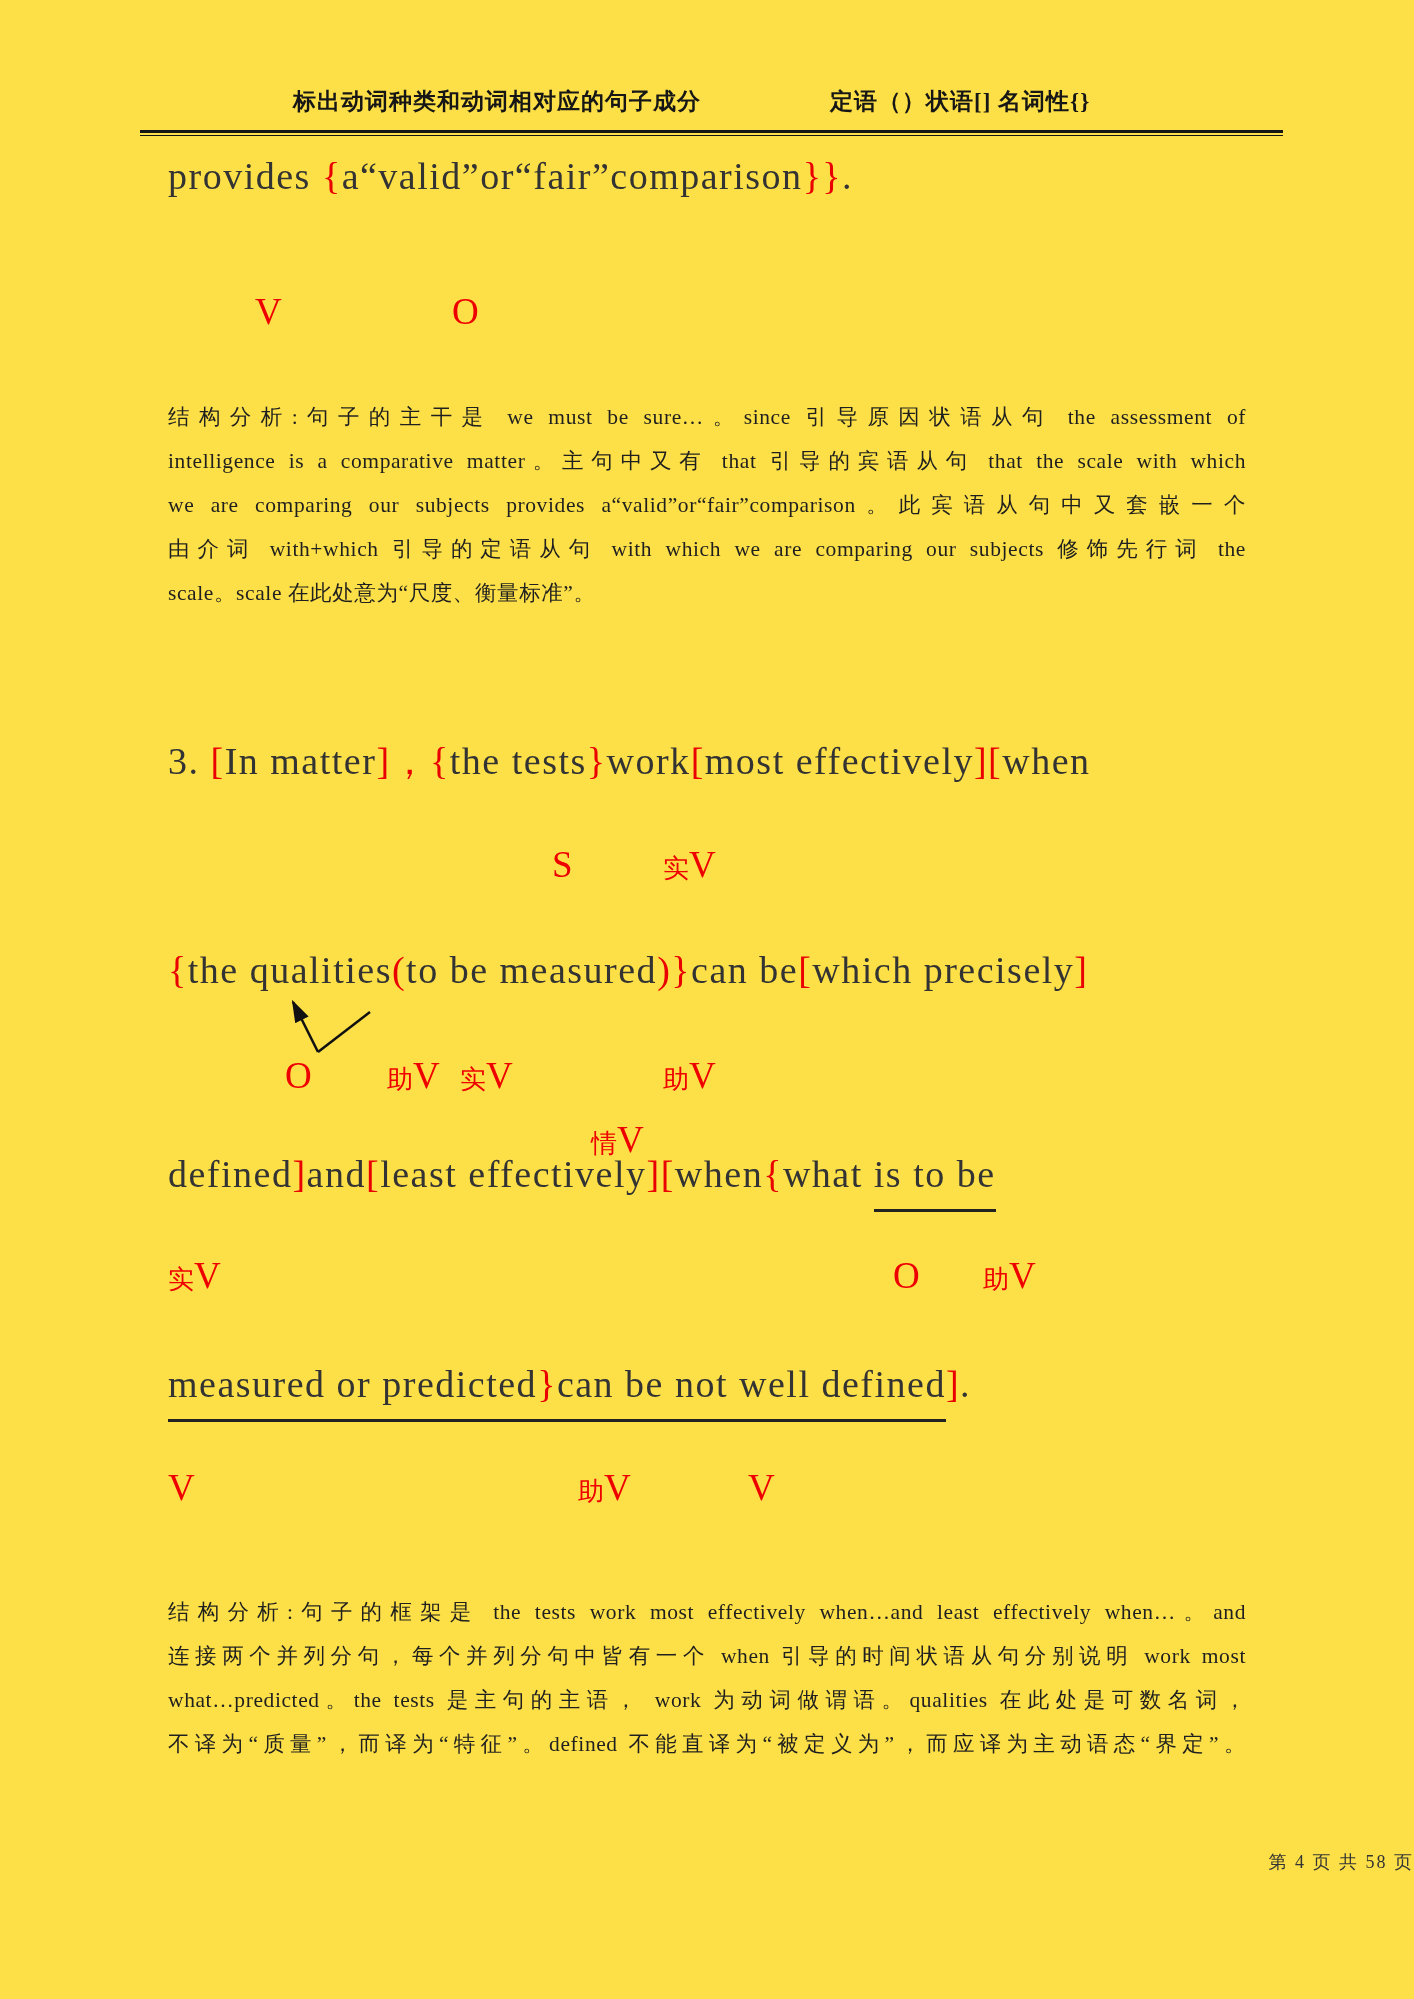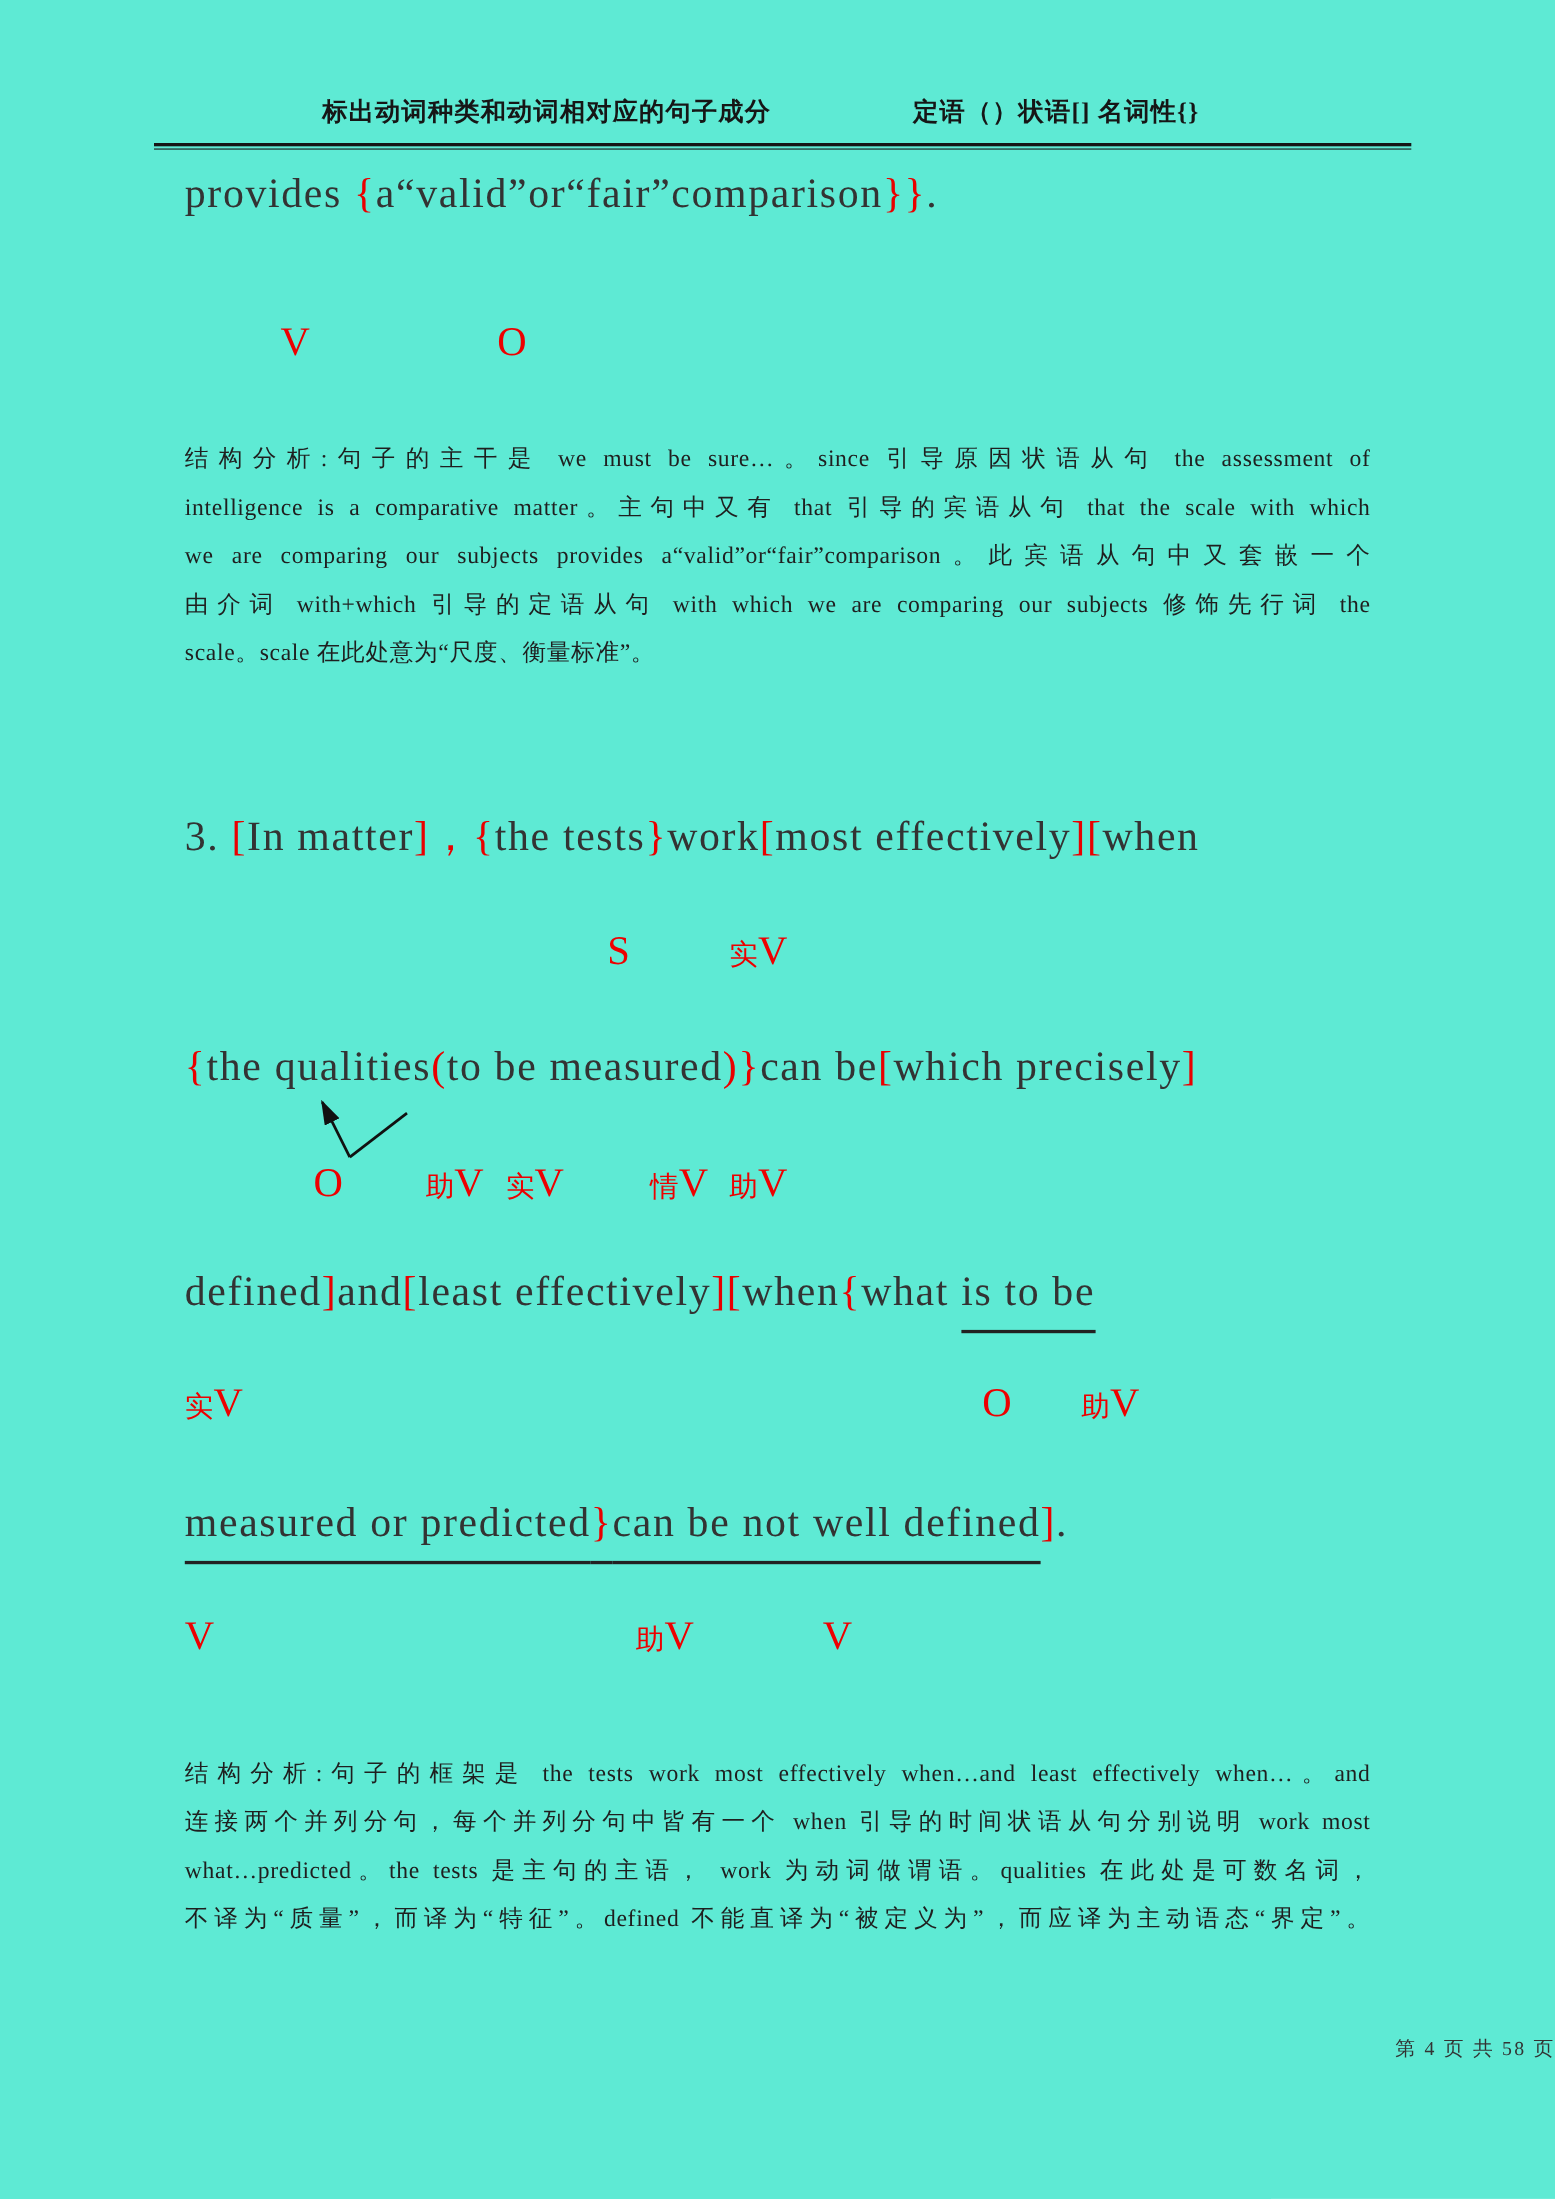--- a/index.html
+++ b/index.html
@@ -1,18 +1,18 @@
 <!DOCTYPE html>
 <html><head>
 <meta charset="utf-8">
 <style>
   * { margin:0; padding:0; box-sizing:border-box; }
   html,body { background:#ffffff; }
   .page {
-    position:relative; width:1414px; height:1999px; background:#5eead4;
+    position:relative; width:1414px; height:1999px; background:#fde047;
     font-family:"Liberation Serif","DejaVu Serif",serif; overflow:hidden; color:#222;
   }
   .hdr { position:absolute; top:86px; font-weight:bold; font-size:23px; color:#161616; letter-spacing:1px; white-space:nowrap; }
   .hdr-left  { left:293px; }
   .hdr-right { left:830px; }
   .hdr-rule { position:absolute; left:140px; top:130px; width:1143px; }
   .hdr-rule .r1 { height:3px; background:#161616; }
   .hdr-rule .r2 { height:1px; background:#161616; margin-top:2px; }
 
   .sent {
@@ -74,21 +74,21 @@
         </marker>
       </defs>
       <line x1="78" y1="74" x2="53" y2="24" stroke="#111" stroke-width="2.5" marker-end="url(#ah)"></line>
       <line x1="78" y1="74" x2="130" y2="34" stroke="#111" stroke-width="2.5"></line>
     </svg>
   </div>
 
   <span class="rlabel" style="left:285px; top:1056px;"><span class="lv">O</span></span>
   <span class="rlabel" style="left:387px; top:1056px;"><span class="zh">助</span><span class="lv">V</span></span>
   <span class="rlabel" style="left:460px; top:1056px;"><span class="zh">实</span><span class="lv">V</span></span>
-  <span class="rlabel" style="left:591px; top:1056px;"><span class="zh">情</span><span class="lv">V</span></span>
+  <span class="rlabel" style="left:591px; top:1120px;"><span class="zh">情</span><span class="lv">V</span></span>
   <span class="rlabel" style="left:663px; top:1056px;"><span class="zh">助</span><span class="lv">V</span></span>
 
   <div class="sent" style="top:1150px;"><span>defined</span><span class="red">]</span><span>and</span><span class="red">[</span><span>least effectively</span><span class="red">]</span><span class="red">[</span><span>when</span><span class="red">{</span><span>what </span><span class="ul">is to be</span></div>
 
   <span class="rlabel" style="left:168px; top:1256px;"><span class="zh">实</span><span class="lv">V</span></span>
   <span class="rlabel" style="left:893px; top:1256px;"><span class="lv">O</span></span>
   <span class="rlabel" style="left:983px; top:1256px;"><span class="zh">助</span><span class="lv">V</span></span>
 
   <div class="sent" style="top:1360px;"><span class="ul">measured or predicted</span><span class="red ul">}</span><span class="ul">can be not well defined</span><span class="red">]</span><span>.</span></div>
 

